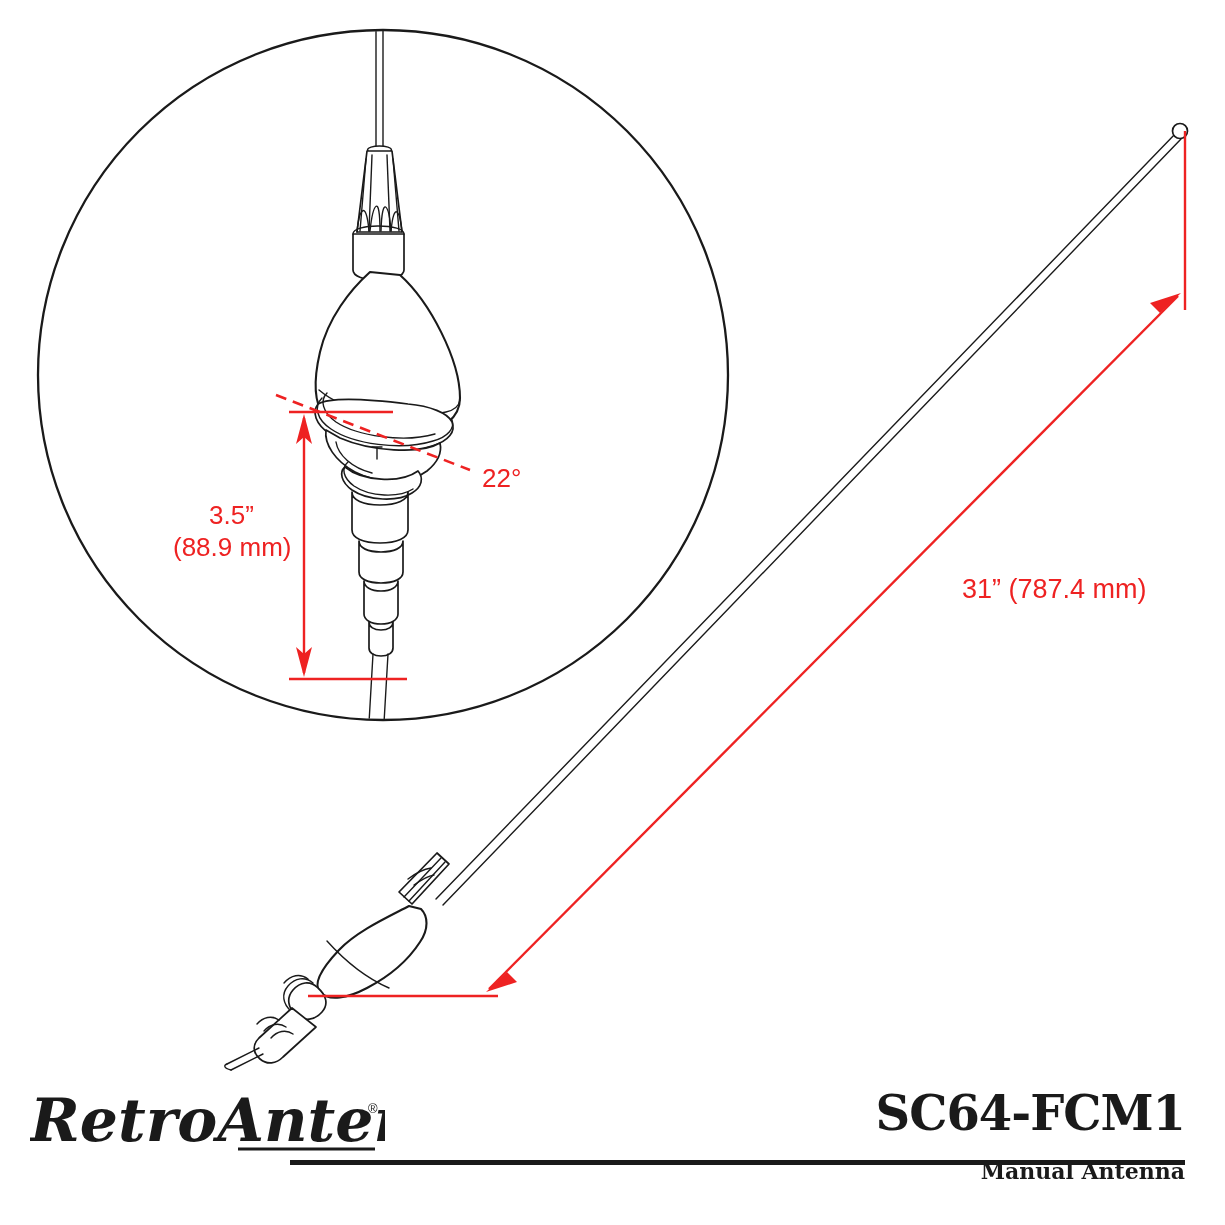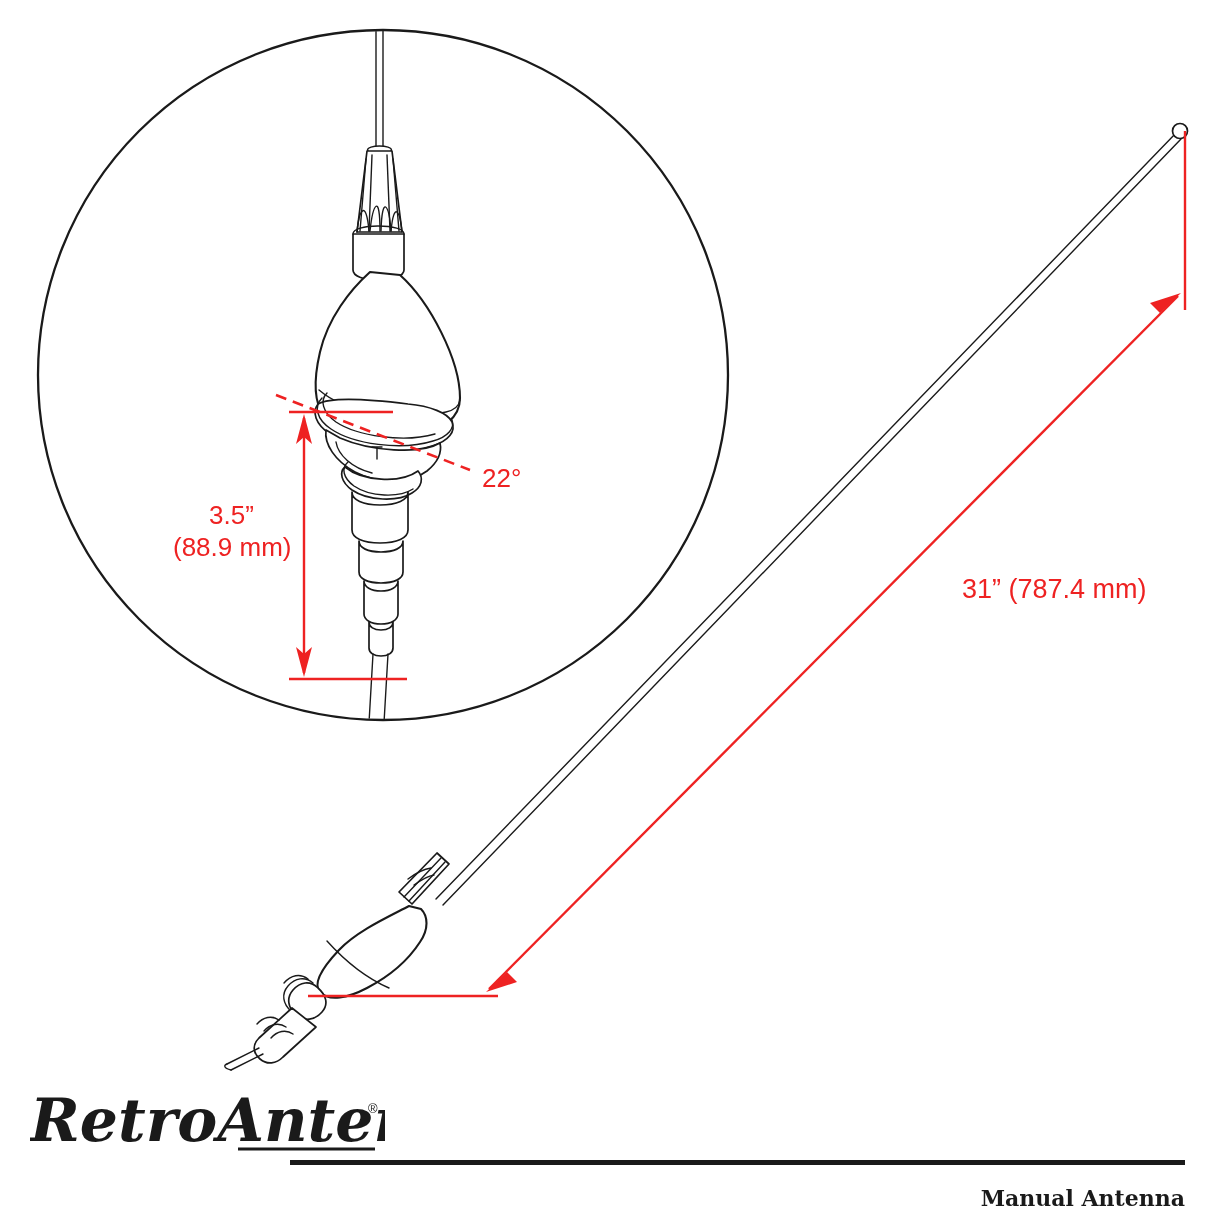--- a/index.html
+++ b/index.html
@@ -130,21 +130,21 @@
     position: absolute;
     left: 290px;
     top: 85px;
     width: 895px;
     height: 5px;
     background: #1a1a1a;
   }
   #product-type {
     position: absolute;
     right: 40px;
-    top: 110px;
+    top: 83px;
     font-family: "DejaVu Serif", serif;
     font-weight: bold;
     font-size: 22px;
     letter-spacing: 0px;
     color: #1a1a1a;
     text-align: right;
     white-space: nowrap;
   }
 </style>
 </head>
@@ -363,19 +363,20 @@
   <div id="title-block">
 
     <div id="logo-wrap">
       <svg id="logo-svg" viewBox="0 0 355 78">
         <text id="logo-text" x="0" y="58">RetroAntenna</text>
         <text id="logo-reg" x="338" y="30">®</text>
         <path d="M 208 66 L 345 66" stroke="#1a1a1a" stroke-width="3" fill="none"></path>
       </svg>
     </div>
 
+    <div id="part-number">SC64-FCM1</div>
 
     <div id="rule"></div>
 
     <div id="product-type">Manual Antenna</div>
   </div>
 
 </div>
 
 </body></html>

